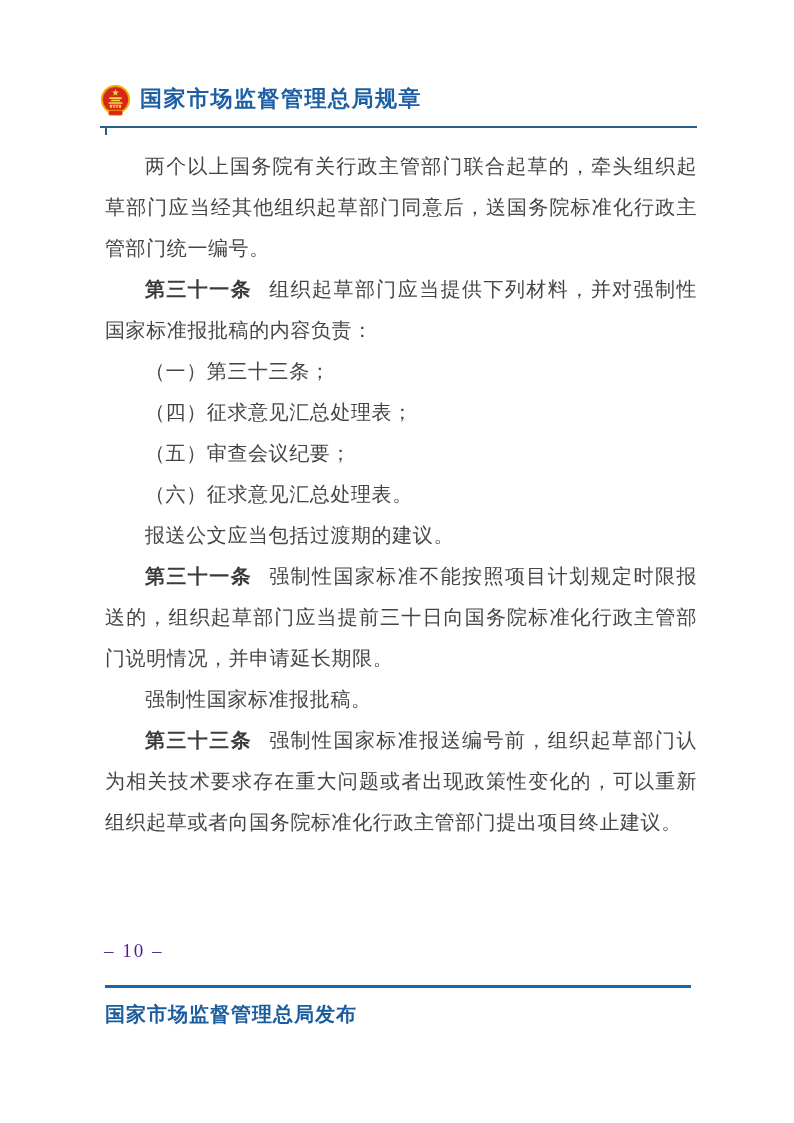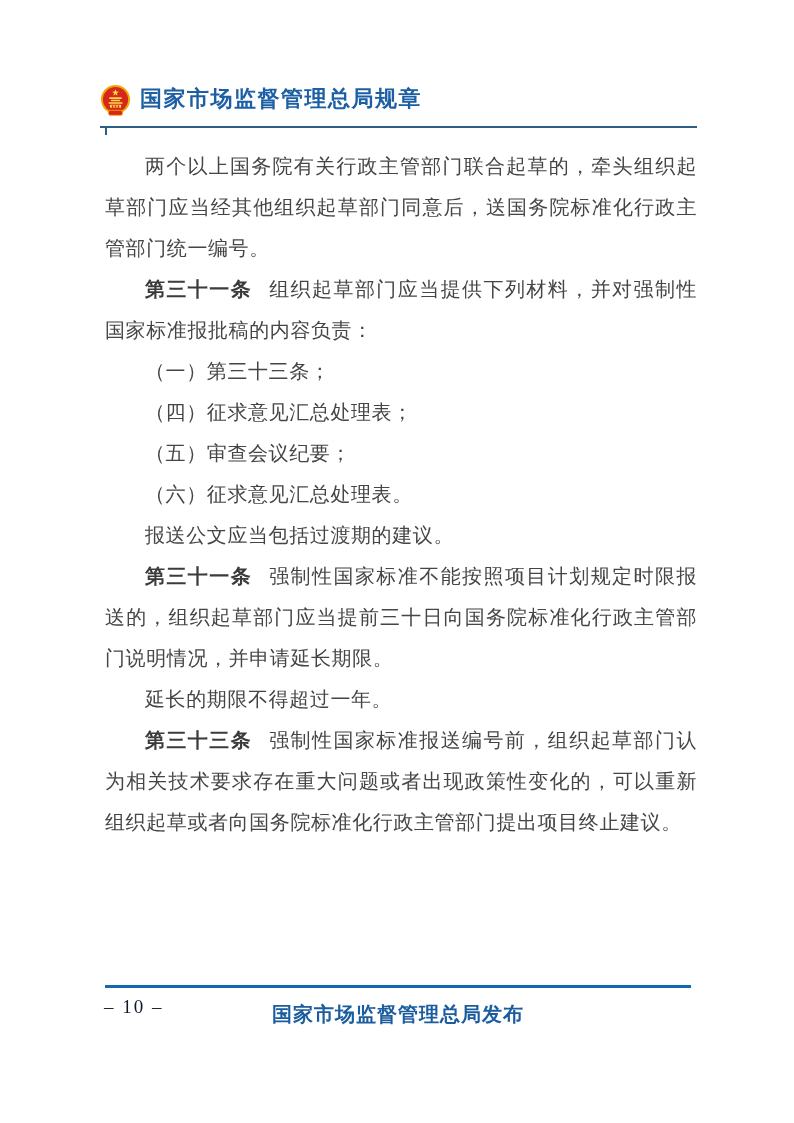--- a/index.html
+++ b/index.html
@@ -57,41 +57,41 @@
     line-height: 41px;
     color: #454545;
     text-align: justify;
     letter-spacing: 0.6px;
   }
   .doc-body p { text-indent: 2em; }
   .art-num { font-weight: 700; color: #3b3b3b; margin-right: 0.85em; }
   
   .page-number {
     position: absolute;
-    top: 996px;
+    top: 940px;
     left: 104px;
     font-family: "Liberation Serif", serif;
     font-size: 19px;
-    color: #0f172a;
+    color: #4c1d95;
     letter-spacing: 2px;
   }
   .footer-rule {
     position: absolute;
     top: 985px;
     left: 105px;
     width: 586px;
     height: 3px;
     background: #1667b0;
   }
   .footer-text {
     position: absolute;
     top: 1001px;
     left: 105px;
     width: 586px;
-    text-align: center;
+    text-align: left;
     font-family: "Liberation Sans", sans-serif;
     font-size: 20px;
     font-weight: 700;
     color: #1b5c9e;
     letter-spacing: 1px;
   }
 </style>
 </head>
 <body>
 
@@ -119,21 +119,21 @@
 
   <main class="doc-body">
     <p><span>两个以上国务院有关行政主管部门联合起草的，牵头组织起草部门应当经其他组织起草部门同意后，送国务院标准化行政主管部门统一编号。</span></p>
     <p><span class="art-num">第三十一条</span><span>组织起草部门应当提供下列材料，并对强制性国家标准报批稿的内容负责：</span></p>
     <p><span>（一）第三十三条；</span></p>
     <p><span>（四）征求意见汇总处理表；</span></p>
     <p><span>（五）审查会议纪要；</span></p>
     <p><span>（六）征求意见汇总处理表。</span></p>
     <p><span>报送公文应当包括过渡期的建议。</span></p>
     <p><span class="art-num">第三十一条</span><span>强制性国家标准不能按照项目计划规定时限报送的，组织起草部门应当提前三十日向国务院标准化行政主管部门说明情况，并申请延长期限。</span></p>
-    <p><span>延长的期限不得超过一年。</span></p>
+    <p><span>强制性国家标准报批稿。</span></p>
     <p><span class="art-num">第三十三条</span><span>强制性国家标准报送编号前，组织起草部门认为相关技术要求存在重大问题或者出现政策性变化的，可以重新组织起草或者向国务院标准化行政主管部门提出项目终止建议。</span></p>
   </main>
 
   <div class="page-number">– 10 –</div>
   <div class="footer-rule"></div>
   <div class="footer-text">国家市场监督管理总局发布</div>
 
 </div>
 
 </body></html>

